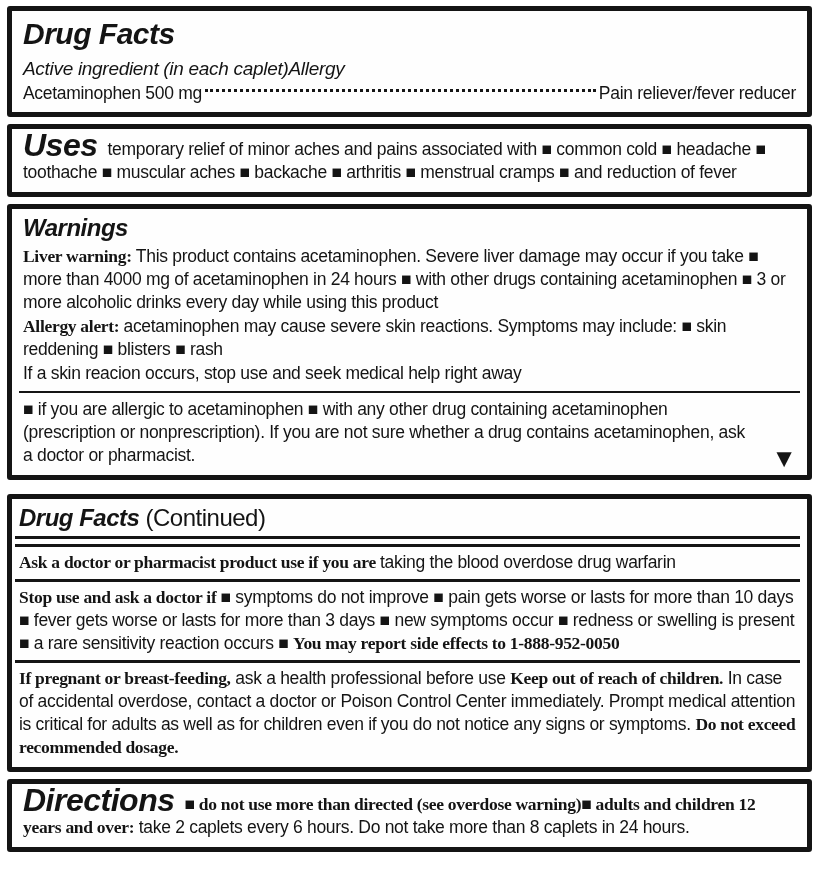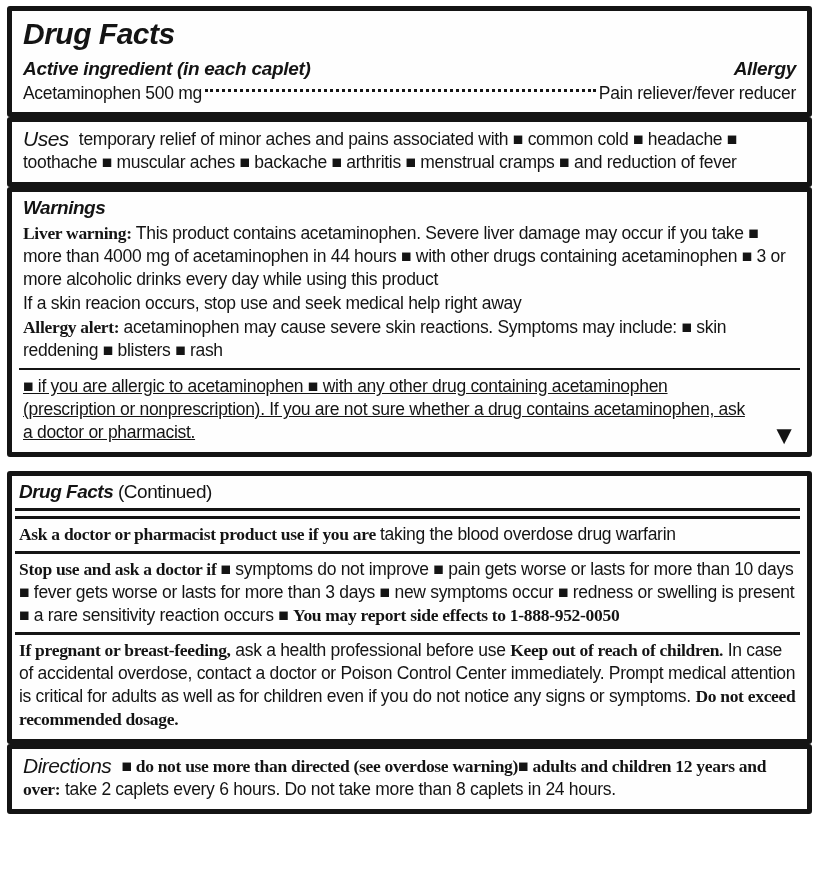--- a/index.html
+++ b/index.html
@@ -17,59 +17,59 @@
     width: 819px;
     padding: 6px 7px 7px 7px;
   }
   .box {
     position: relative;
     box-sizing: border-box;
     border: 5px solid #141414;
     border-radius: 3px;
     background: #fefefe;
     padding: 5px 11px 8px 11px;
+    margin-bottom: 7px;
   }
   .box:last-child { margin-bottom: 0; }
   .panel-gap { margin-top: 14px; padding-left: 7px; }
 
   .title-xl {
     margin: 2px 0 8px 0;
     font-size: 30px;
     font-weight: bold;
     font-style: italic;
     letter-spacing: -0.5px;
     line-height: 1.05;
   }
   .title-lg {
     margin: 1px 0 4px 0;
-    font-size: 19px;
+    font-size: 24px;
     font-weight: bold;
     font-style: italic;
     letter-spacing: -0.5px;
     line-height: 1.1;
   }
   .cont-title {
     font-weight: normal;
     font-style: normal;
     margin-bottom: 5px;
   }
   .inline-head {
-    font-size: 21px;
-    font-weight: normal;
+    font-size: 32px;
+    font-weight: bold;
     font-style: italic;
     letter-spacing: -0.5px;
     margin-right: 10px;
     vertical-align: -1px;
   }
   .heads-row {
     display: flex;
-    justify-content: space-between;
     align-items: baseline;
     font-size: 19px;
-    font-weight: bold;
+    font-weight: normal;
     font-style: italic;
     letter-spacing: -0.3px;
     margin-bottom: 2px;
   }
   .leader-row {
     display: flex;
     align-items: center;
     font-size: 17.5px;
     letter-spacing: -0.3px;
     line-height: 22px;
@@ -101,21 +101,21 @@
     margin: 5px -4px 4px -4px;
   }
   .tri {
     position: absolute;
     right: 10px;
     bottom: 4px;
     font-size: 26px;
     line-height: 1;
     color: #141414;
   }
-  .warn-last { padding-right: 40px; text-decoration: underline; }
+  .warn-last { padding-right: 40px; }
   .dir-text { padding-right: 6px; }
 </style>
 </head>
 <body>
 
 <div class="label">
 
   <section class="box">
     <h1 class="title-xl">Drug Facts</h1>
     <div class="heads-row">
@@ -128,23 +128,23 @@
       <span>Pain reliever/fever reducer</span>
     </div>
   </section>
 
   <section class="box">
     <p class="para"><span class="inline-head">Uses</span><span>temporary relief of minor aches and pains associated with ■ common cold ■ headache ■ toothache ■ muscular aches ■ backache ■ arthritis ■ menstrual cramps ■ and reduction of fever</span></p>
   </section>
 
   <section class="box">
     <h2 class="title-lg">Warnings</h2>
-    <p class="para"><span class="c-b">Liver warning: </span><span>This product contains acetaminophen. Severe liver damage may occur if you take ■ more than 4000 mg of acetaminophen in 44 hours ■ with other drugs containing acetaminophen ■ 3 or more alcoholic drinks every day while using this product</span></p>
+    <p class="para"><span class="c-b">Liver warning: </span><span>This product contains acetaminophen. Severe liver damage may occur if you take ■ more than 4000 mg of acetaminophen in 24 hours ■ with other drugs containing acetaminophen ■ 3 or more alcoholic drinks every day while using this product</span></p>
+    <p class="para"><span class="c-b">Allergy alert: </span><span>acetaminophen may cause severe skin reactions. Symptoms may include: ■ skin reddening ■ blisters ■ rash</span></p>
     <p class="para">If a skin reacion occurs, stop use and seek medical help right away</p>
-    <p class="para"><span class="c-b">Allergy alert: </span><span>acetaminophen may cause severe skin reactions. Symptoms may include: ■ skin reddening ■ blisters ■ rash</span></p>
     <hr class="rule2">
     <p class="para warn-last">■ if you are allergic to acetaminophen ■ with any other drug containing acetaminophen (prescription or nonprescription). If you are not sure whether a drug contains acetaminophen, ask a doctor or pharmacist.</p>
     <span class="tri">▼</span>
   </section>
 
   <section class="box panel-gap">
     <h2 class="title-lg cont-title"><span class="c-bi">Drug Facts</span><span> (Continued)</span></h2>
     <hr class="rule3">
     <hr class="rule3">
     <p class="para"><span class="c-b">Ask a doctor or pharmacist product use if you are </span><span>taking the blood overdose drug warfarin</span></p>

